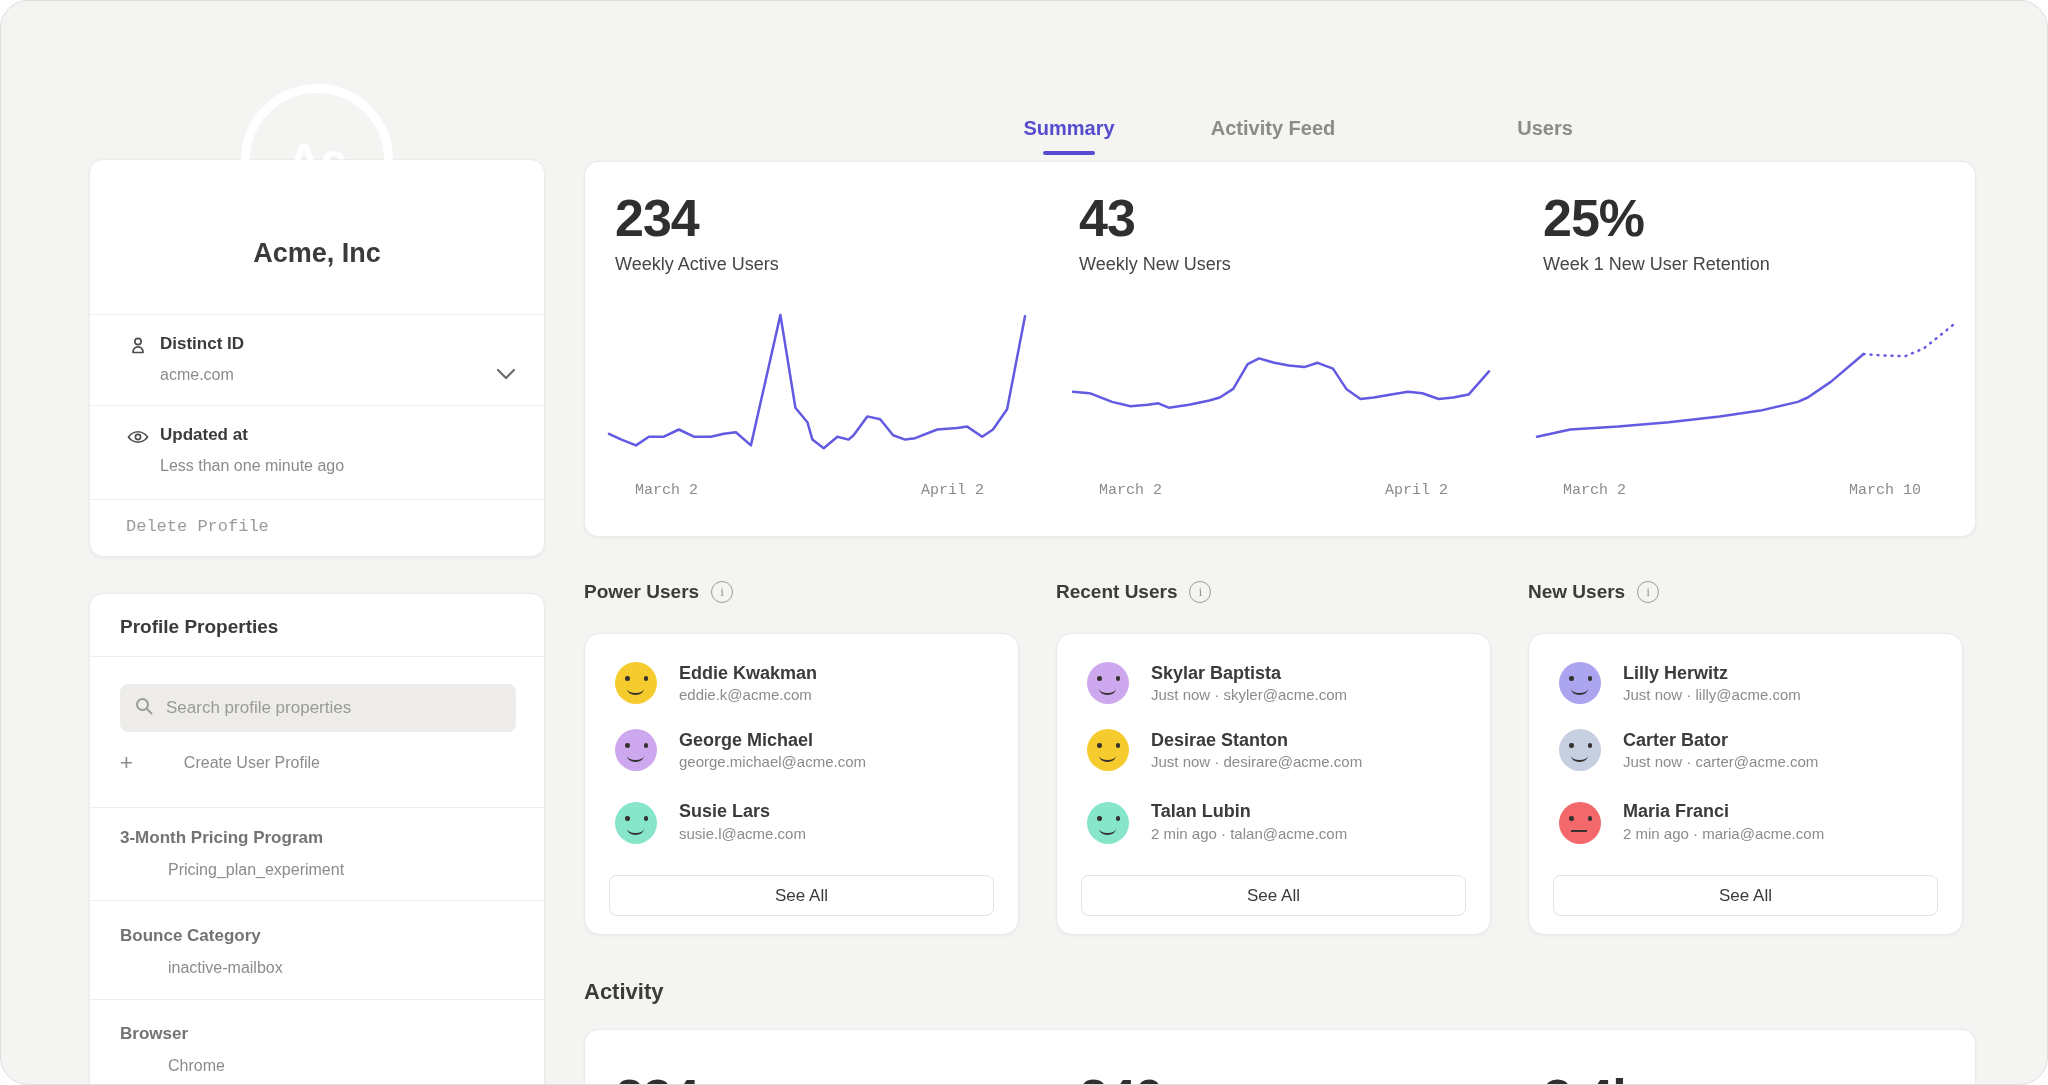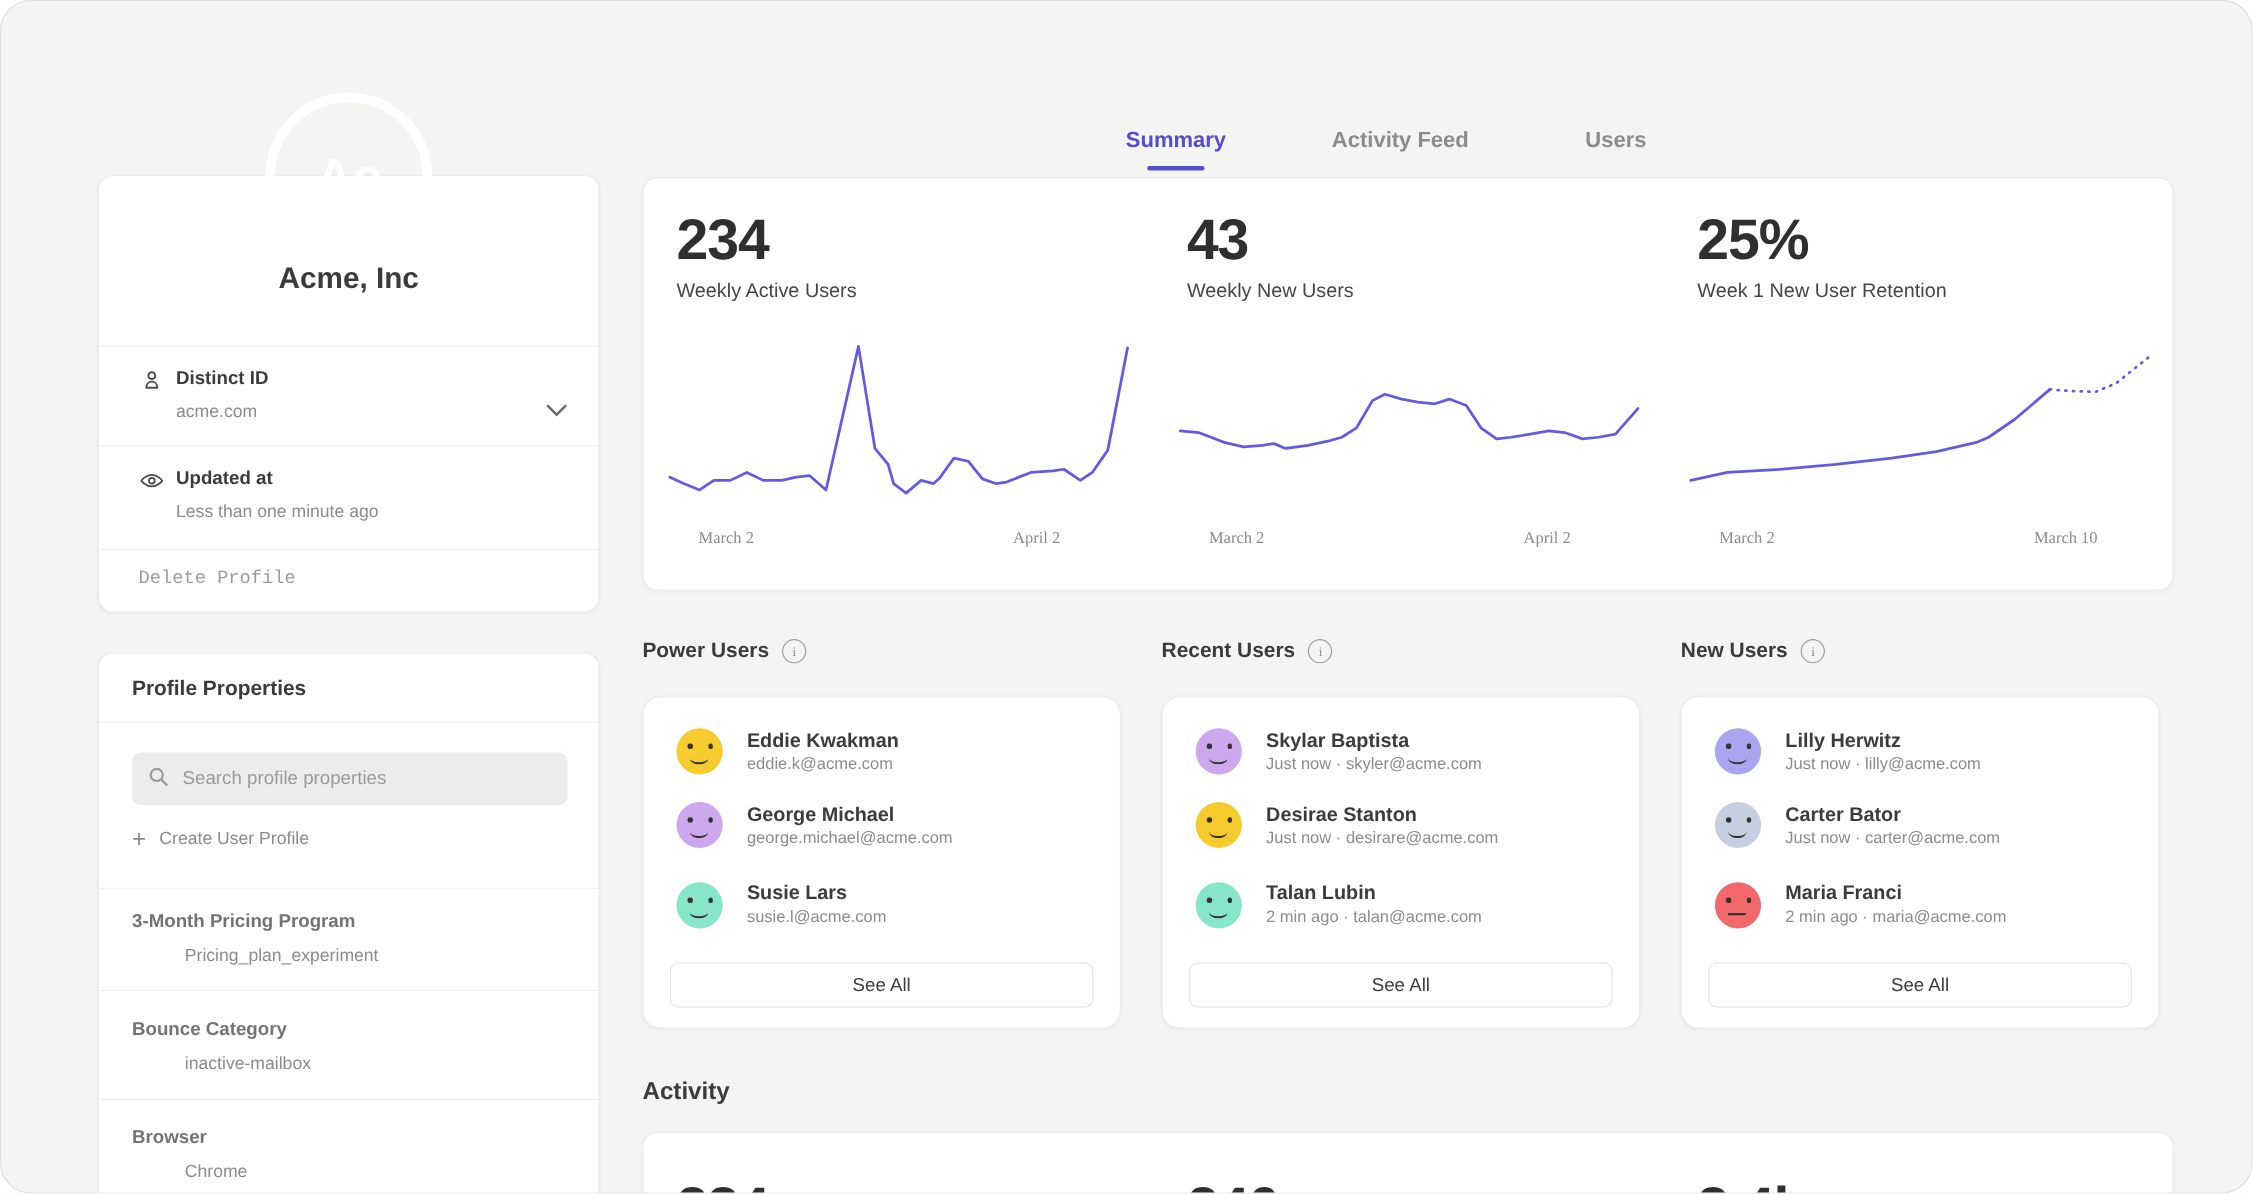--- a/index.html
+++ b/index.html
@@ -26,36 +26,36 @@
   
   #props-card{left:88px;top:592px;width:456px;height:540px;}
   #props-title{position:absolute;left:30px;top:22px;font-size:19px;font-weight:bold;color:#3B3B39;}
   #search-box{position:absolute;left:30px;top:90px;width:396px;height:48px;background:#EDECEA;border-radius:8px;
               display:flex;align-items:center;gap:10px;padding:0 14px;box-sizing:border-box;}
   #search-box input{flex:1;border:none;background:transparent;outline:none;font-size:17px;color:#3B3B39;
                     font-family:"Liberation Sans",sans-serif;}
   #search-box input::placeholder{color:#9B9A98;}
   #create-row{position:absolute;left:30px;top:158px;display:flex;align-items:center;gap:12px;cursor:pointer;}
   #create-row .plus{font-size:22px;color:#8C8B89;line-height:1;}
-  #create-row .clabel{font-size:16px;color:#8C8B89;}
+  #create-row .clabel{font-size:16px;color:#8C8B89;margin-left:39px;}
   .prop-item-name{position:absolute;left:30px;font-size:17px;font-weight:bold;color:#737373;}
   .prop-item-value{position:absolute;left:30px;font-size:16px;color:#8C8B89;margin-left:48px;}
 
   
   .tab{position:absolute;top:116px;transform:translateX(-50%);font-size:20px;font-weight:bold;color:#8C8B89;cursor:pointer;}
   .tab.active{color:#564CCE;}
   #tab-underline{position:absolute;top:150px;left:1042px;width:52px;height:4px;border-radius:2px;background:#564CCE;}
 
   
   #summary-card{left:583px;top:160px;width:1392px;height:376px;}
   .stat-col{position:absolute;top:0;width:464px;height:100%;}
   .stat-value{position:absolute;left:30px;top:26px;font-size:52px;font-weight:bold;color:#2F2F2D;letter-spacing:-1px;}
   .stat-label{position:absolute;left:30px;top:92px;font-size:18px;color:#454543;}
   .spark{position:absolute;left:24px;top:150px;width:416px;height:145px;overflow:visible;}
-  .axis-label{position:absolute;top:320px;font-family:Liberation Serif, serif;font-size:15px;color:#8C8B89;}
+  .axis-label{position:absolute;top:320px;font-family:Liberation Mono, monospace;font-size:15px;color:#8C8B89;}
   .axis-label.a1{left:50px;} .axis-label.a2{left:336px;}
 
   
   .section-header{position:absolute;top:580px;display:flex;align-items:center;gap:12px;}
   .section-title{font-size:19px;font-weight:bold;color:#3B3B39;}
   .info-icon{width:20px;height:20px;border:1.5px solid #9B9A98;border-radius:50%;display:flex;align-items:center;
              justify-content:center;color:#8C8B89;font-size:12px;font-family:"Liberation Serif",serif;cursor:pointer;}
   .info-icon::after{content:"i";}
   .user-card{top:632px;width:435px;height:302px;border-radius:16px;}
   .user-row{position:absolute;left:30px;right:20px;height:54px;display:flex;align-items:center;gap:22px;cursor:pointer;}
@@ -154,21 +154,21 @@
     </div>
     <div class="divider" style="top:405px"></div>
     <div>
       <span class="prop-item-name" style="top:430px">Browser</span>
       <span class="prop-item-value" style="top:463px">Chrome</span>
     </div>
   </div>
 
   <div class="tab active" style="left:1068px">Summary</div>
   <div class="tab" style="left:1272px">Activity Feed</div>
-  <div class="tab" style="left:1468px">Users</div>
+  <div class="tab" style="left:1544px">Users</div>
   <div id="tab-underline"></div>
 
   <div class="card" id="summary-card">
     <div class="stat-col" style="left:0">
       <div class="stat-value">234</div>
       <div class="stat-label">Weekly Active Users</div>
       <svg class="spark" viewBox="0 0 416 145" preserveAspectRatio="none">
           <polyline points="0.0,121.8 12.5,127.6 27.0,133.4 39.9,124.7 54.9,124.7 69.9,117.5 84.9,124.7 101.9,124.7 114.8,121.8 126.9,120.3 141.9,133.4 171.4,2.9 186.4,95.7 198.4,110.2 203.4,127.6 214.7,136.3 228.4,124.7 239.6,127.6 244.6,123.3 258.3,104.4 271.2,107.3 284.1,123.3 296.2,127.6 306.2,126.2 328.2,117.5 348.2,116.0 358.2,114.6 373.2,124.7 384.0,117.5 398.1,97.2 416.0,4.3" fill="none" stroke="#635AE2" stroke-width="2.5" stroke-linejoin="round" stroke-linecap="round"></polyline>
         </svg>
       <span class="axis-label a1">March 2</span>

